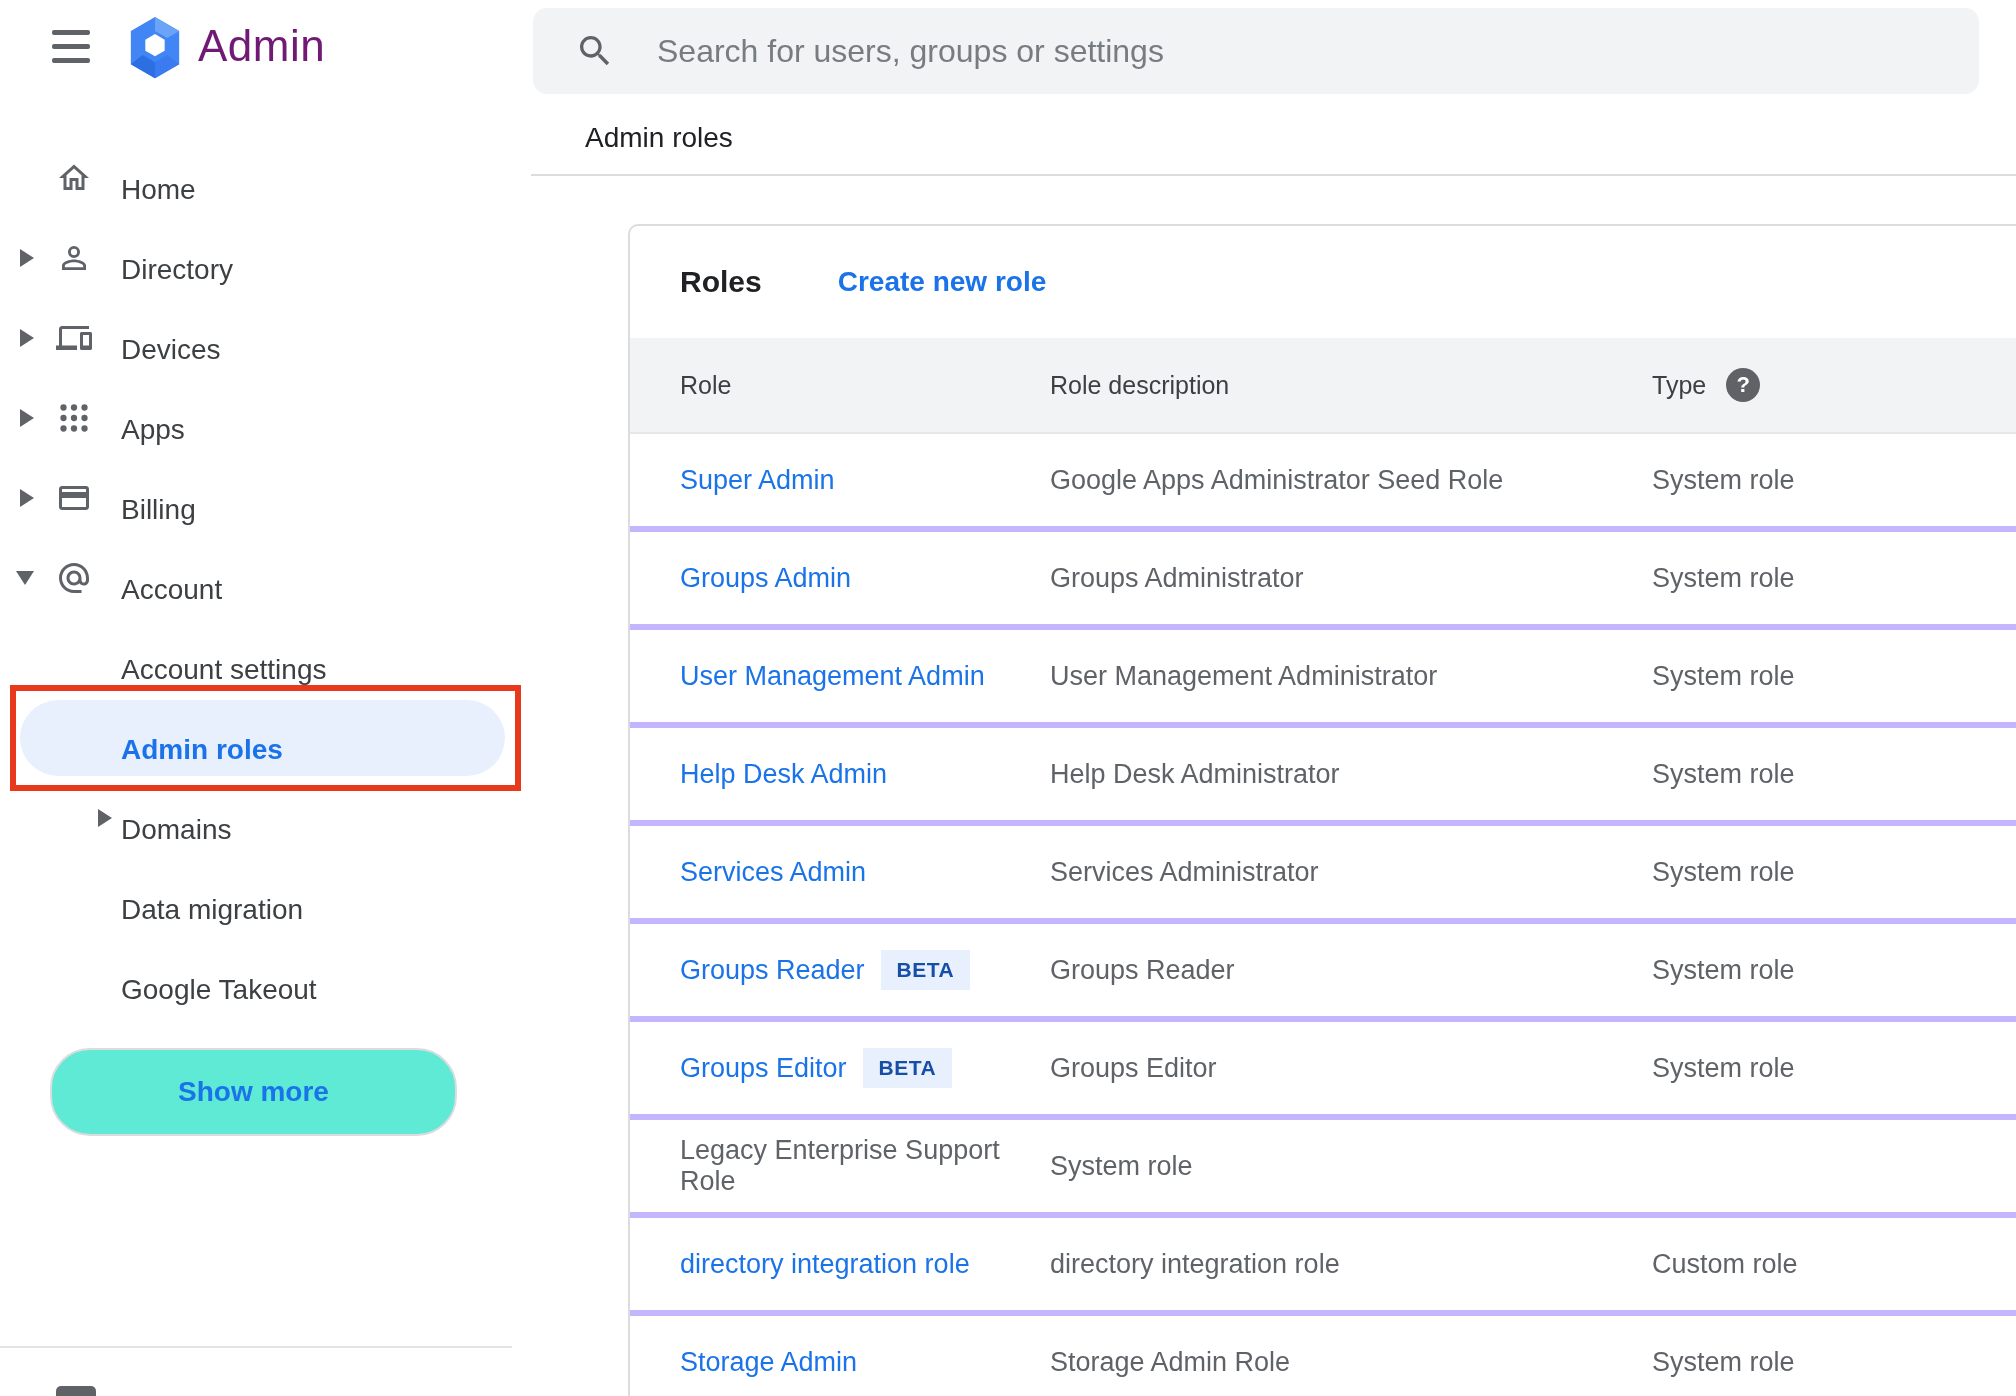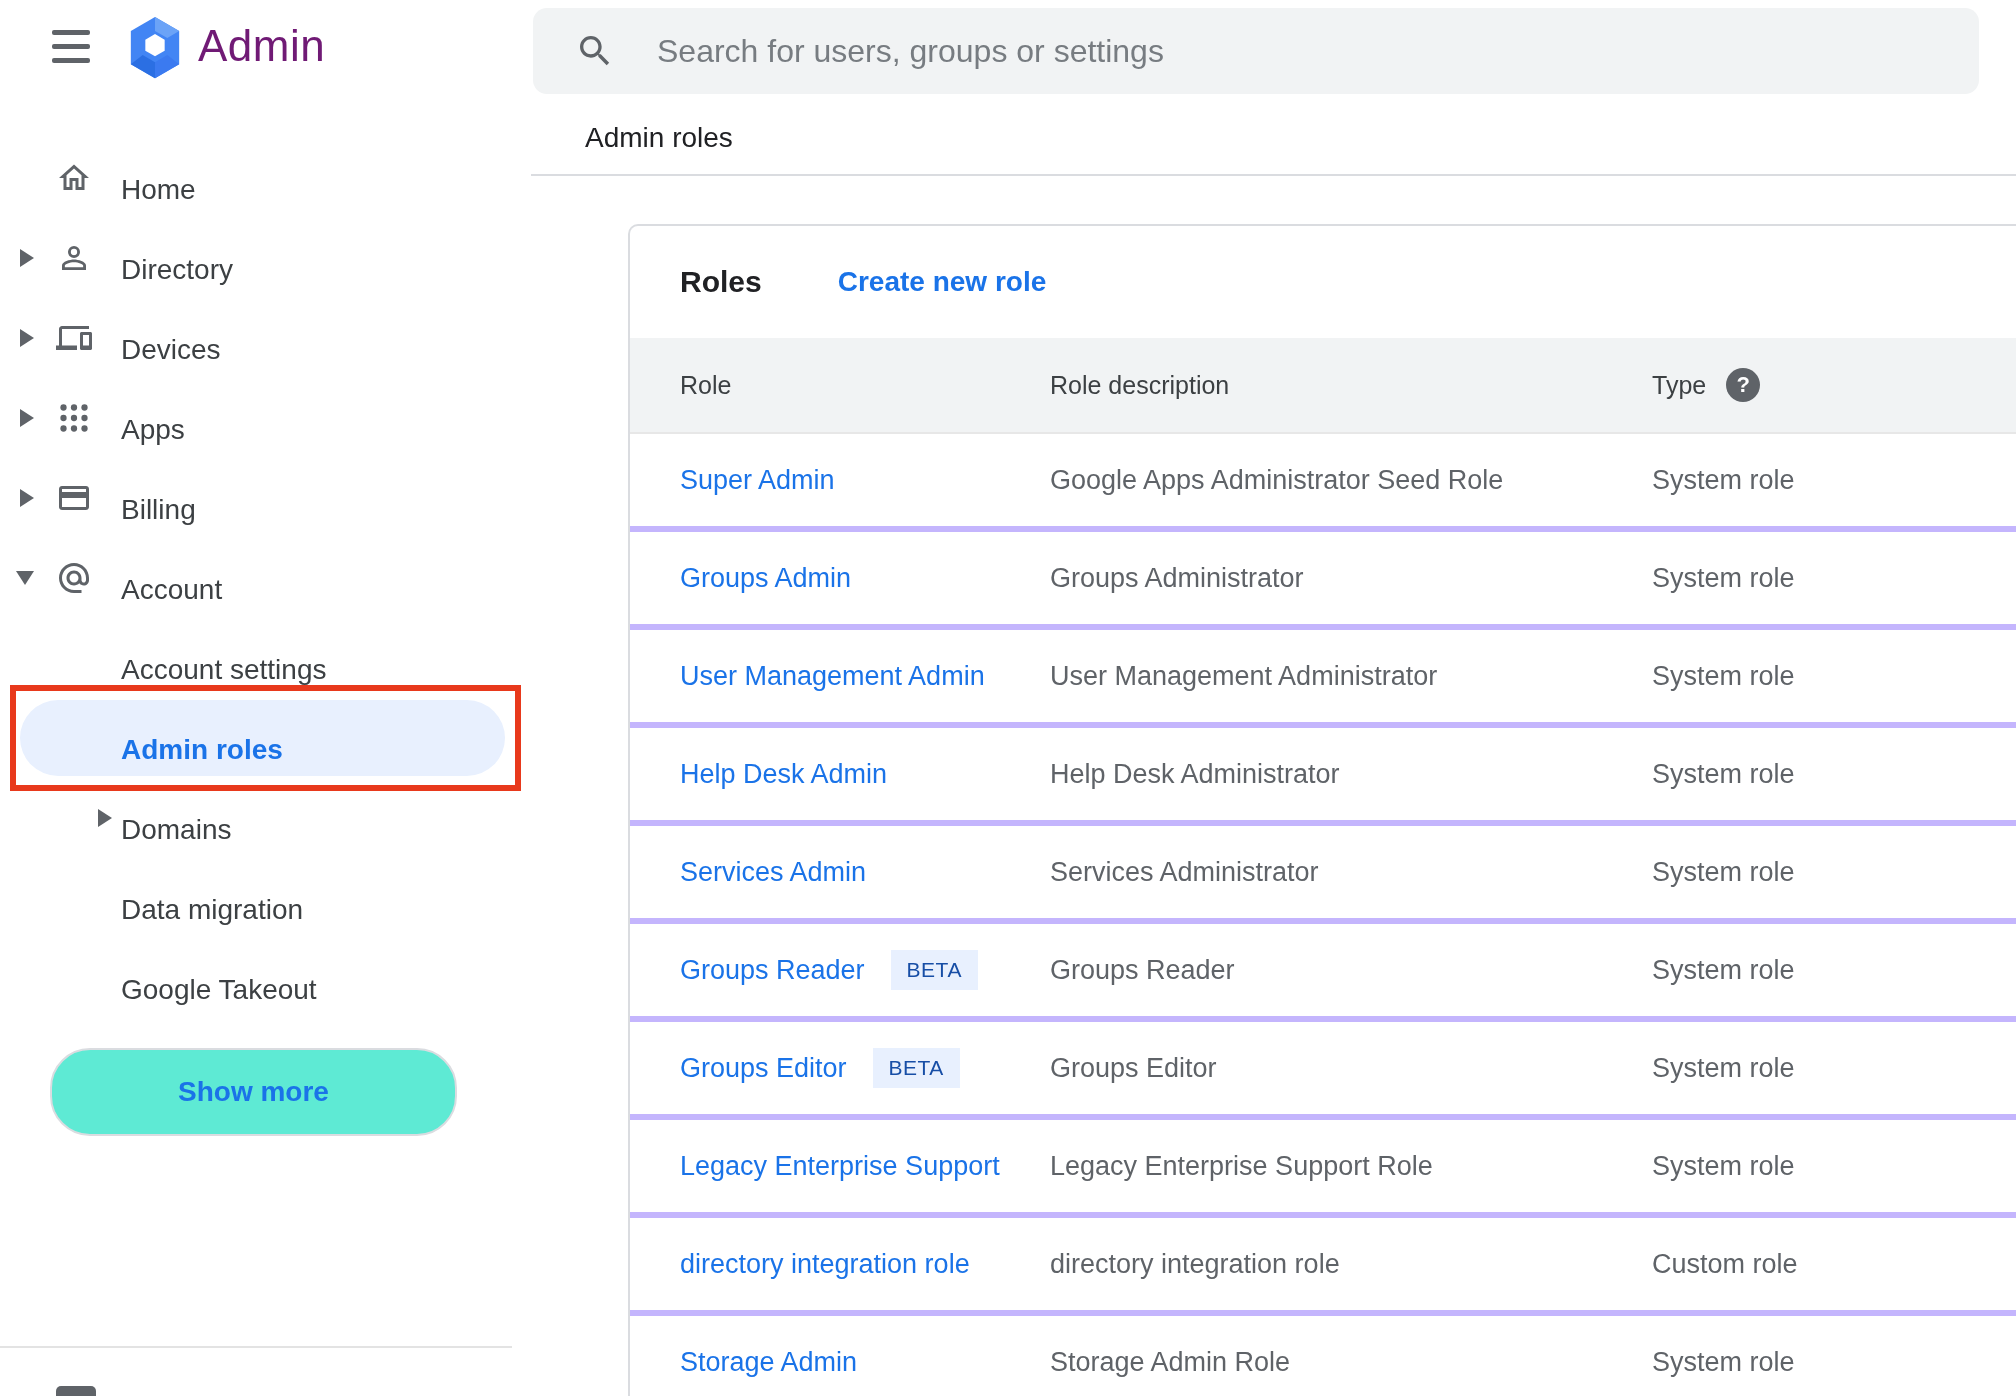--- a/index.html
+++ b/index.html
@@ -59,21 +59,21 @@
   .card-title { margin-left:50px; font-size:30px; font-weight:bold; color:#202124; }
   .create-link { margin-left:76px; font-size:28px; color:#1a73e8; text-decoration:none; cursor:pointer;font-weight:bold; }
 
   .thead { height:96px; background:#f1f3f4; display:grid; grid-template-columns:370px 602px 1fr; align-items:center; padding-left:50px; box-sizing:border-box; border-bottom:2px solid #e7e7e7; font-size:25px; color:#3c4043; }
   .th-type { display:flex; align-items:center; gap:20px; }
   .help-icon { width:34px; height:34px; border-radius:50%; background:#5f6368; color:#fff; font-size:22px; font-weight:bold; display:flex; align-items:center; justify-content:center; cursor:pointer; }
 
   .trow { height:98px; display:grid; grid-template-columns:370px 602px 1fr; align-items:center; padding-left:50px; box-sizing:border-box; border-bottom:6px solid #c4b5fd; font-size:27px; }
   .role-cell { white-space:nowrap; display:flex; align-items:center; }
   .role-link { color:#1a73e8; text-decoration:none; cursor:pointer; }
-  .beta-badge { display:inline-block; margin-left:26px; background:#e8f0fe; color:#174ea6; font-size:21px; font-weight:normal; letter-spacing:0.5px; padding:8px 16px; border-radius:0; }
+  .beta-badge { display:inline-block; margin-left:16px; background:#e8f0fe; color:#174ea6; font-size:21px; font-weight:bold; letter-spacing:0.5px; padding:8px 16px; border-radius:0; }
   .beta-badge:empty { display:none; }
   .cell-desc, .cell-type { color:#5f6368; }
 </style>
 </head>
 <body>
 
 <div class="screen">
 
   <aside class="sidebar">
 
@@ -285,24 +285,20 @@
         <div class="trow">
           <div class="role-cell">
             <a class="role-link">Groups Editor</a>
             <span class="beta-badge">BETA</span>
           </div>
           <div class="cell-desc">Groups Editor</div>
           <div class="cell-type">System role</div>
         </div>
 
         <div class="trow">
-          <div class="role-cell">
-            <a class="role-link">Legacy Enterprise Support</a>
-
-          </div>
           <div class="cell-desc">Legacy Enterprise Support Role</div>
           <div class="cell-type">System role</div>
         </div>
 
         <div class="trow">
           <div class="role-cell">
             <a class="role-link">directory integration role</a>
 
           </div>
           <div class="cell-desc">directory integration role</div>

